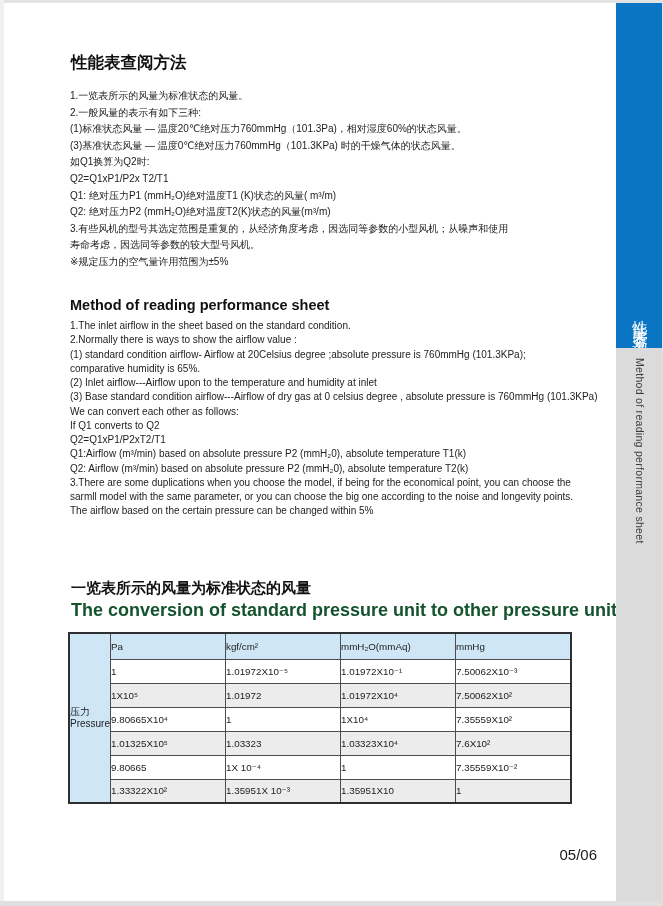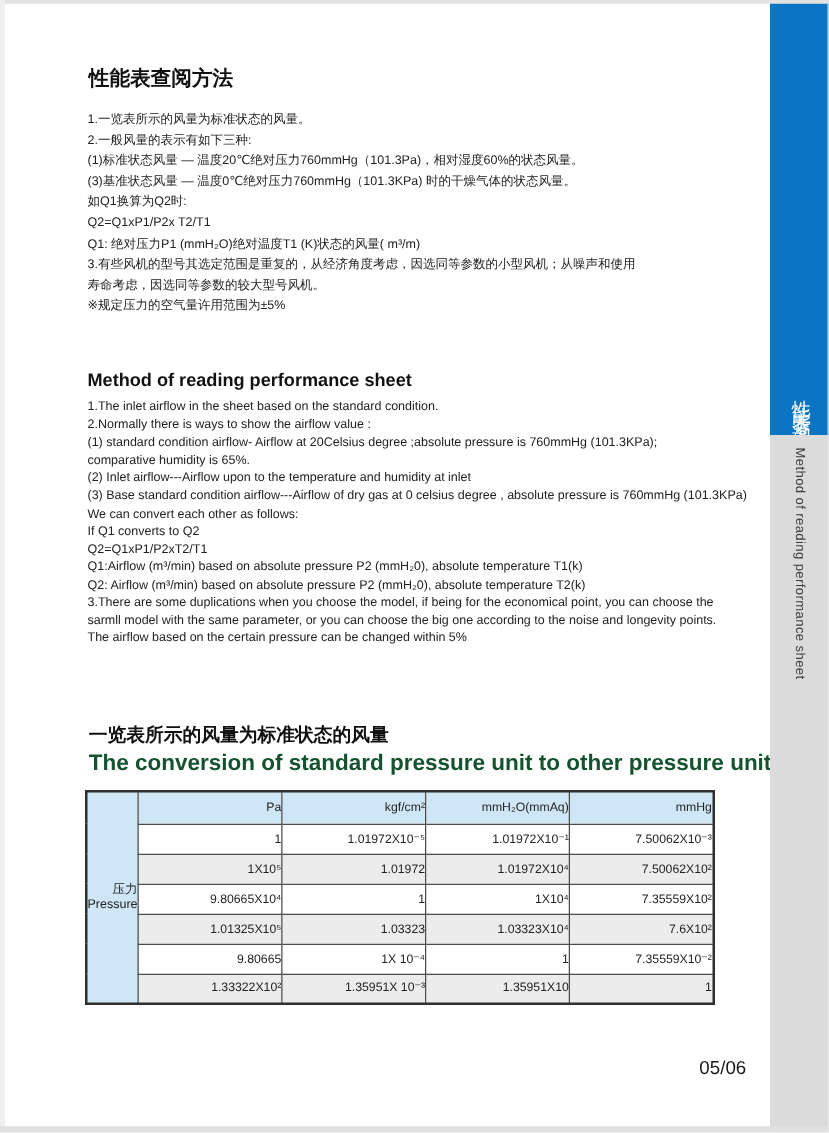--- a/index.html
+++ b/index.html
@@ -47,21 +47,21 @@
   
   .tbl-title-cn { position:absolute; left:71px; top:579px; font-size:15px; font-weight:bold; color:#111; }
   .tbl-title-en { position:absolute; left:71px; top:600px; font-size:18px; font-weight:bold; color:#14532d; }
 
   .conv-table {
     position:absolute; left:68px; top:632px;
     border-collapse:collapse; table-layout:fixed;
     font-size:9.8px; color:#222;
     border:2px solid #2f2f2f;
   }
-  .conv-table td, .conv-table th { border:1px solid #4d4d4d; text-align:right; vertical-align:middle; }
+  .conv-table td, .conv-table th { border:1px solid #4d4d4d; text-align:left; vertical-align:middle; }
   .conv-table th { width:115px; height:26px; background:var(--hdrblue,#cfe6f7); font-weight:400; }
   .conv-table td { height:24px; background:#ffffff; }
   .conv-table .label-cell { width:40px; background:var(--hdrblue,#cfe6f7); font-size:10px; line-height:12px;margin-top:32px; }
   .conv-table tr.stripe td { background:var(--stripe,#ececec); }
   .conv-table tr.stripe td.label-cell, .conv-table td.label-cell { background:var(--hdrblue,#cfe6f7); }
 
   .page-num { position:absolute; top:846px; right:66px; font-size:15px; color:#1a1a1a; }
 </style>
 </head>
 <body>
@@ -70,20 +70,21 @@
 
   <div class="cn-title">性能表查阅方法</div>
   <div class="cn-body">
     <div>1.一览表所示的风量为标准状态的风量。</div>
     <div>2.一般风量的表示有如下三种:</div>
     <div>(1)标准状态风量 — 温度20℃绝对压力760mmHg（101.3Pa)，相对湿度60%的状态风量。</div>
     <div>(3)基准状态风量 — 温度0℃绝对压力760mmHg（101.3KPa) 时的干燥气体的状态风量。</div>
     <div>如Q1换算为Q2时:</div>
     <div>Q2=Q1xP1/P2x T2/T1</div>
     <div>Q1: 绝对压力P1 (mmH₂O)绝对温度T1 (K)状态的风量( m³/m)</div>
+    <div>Q2: 绝对压力P2 (mmH₂O)绝对温度T2(K)状态的风量(m³/m)</div>
     <div>3.有些风机的型号其选定范围是重复的，从经济角度考虑，因选同等参数的小型风机；从噪声和使用</div>
     <div>寿命考虑，因选同等参数的较大型号风机。</div>
     <div>※规定压力的空气量许用范围为±5%</div>
   </div>
 
   <div class="en-title">Method of reading performance sheet</div>
   <div class="en-body">
     <div>1.The inlet airflow in the sheet based on the standard condition.</div>
     <div>2.Normally there is ways to show the airflow value :</div>
     <div>(1) standard condition airflow- Airflow at 20Celsius degree ;absolute pressure is 760mmHg (101.3KPa);</div>

